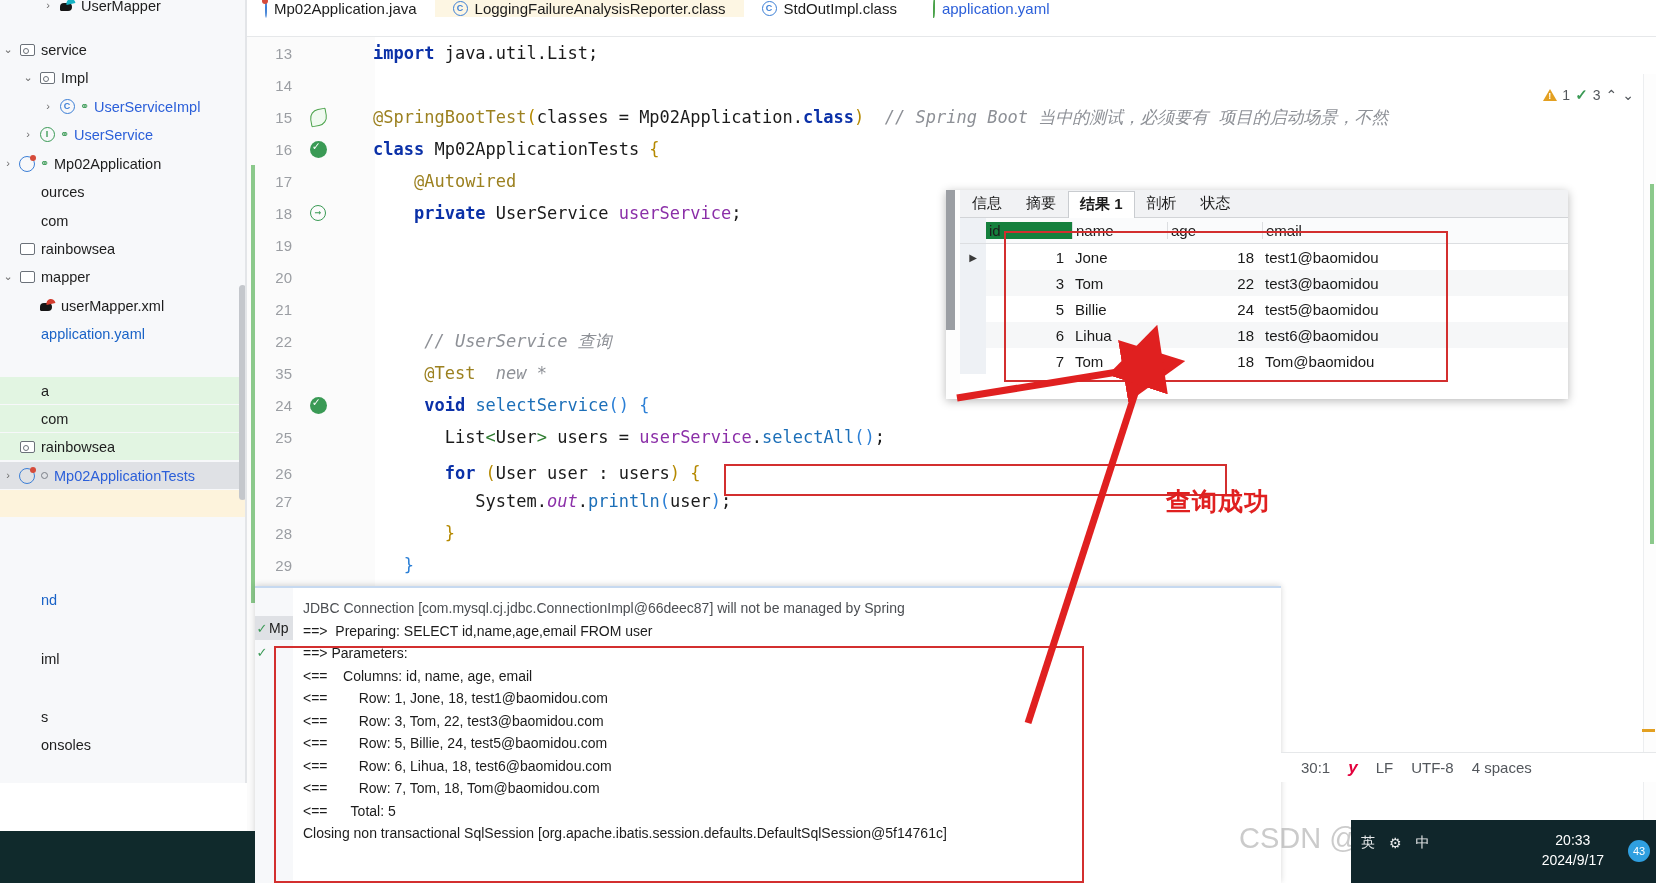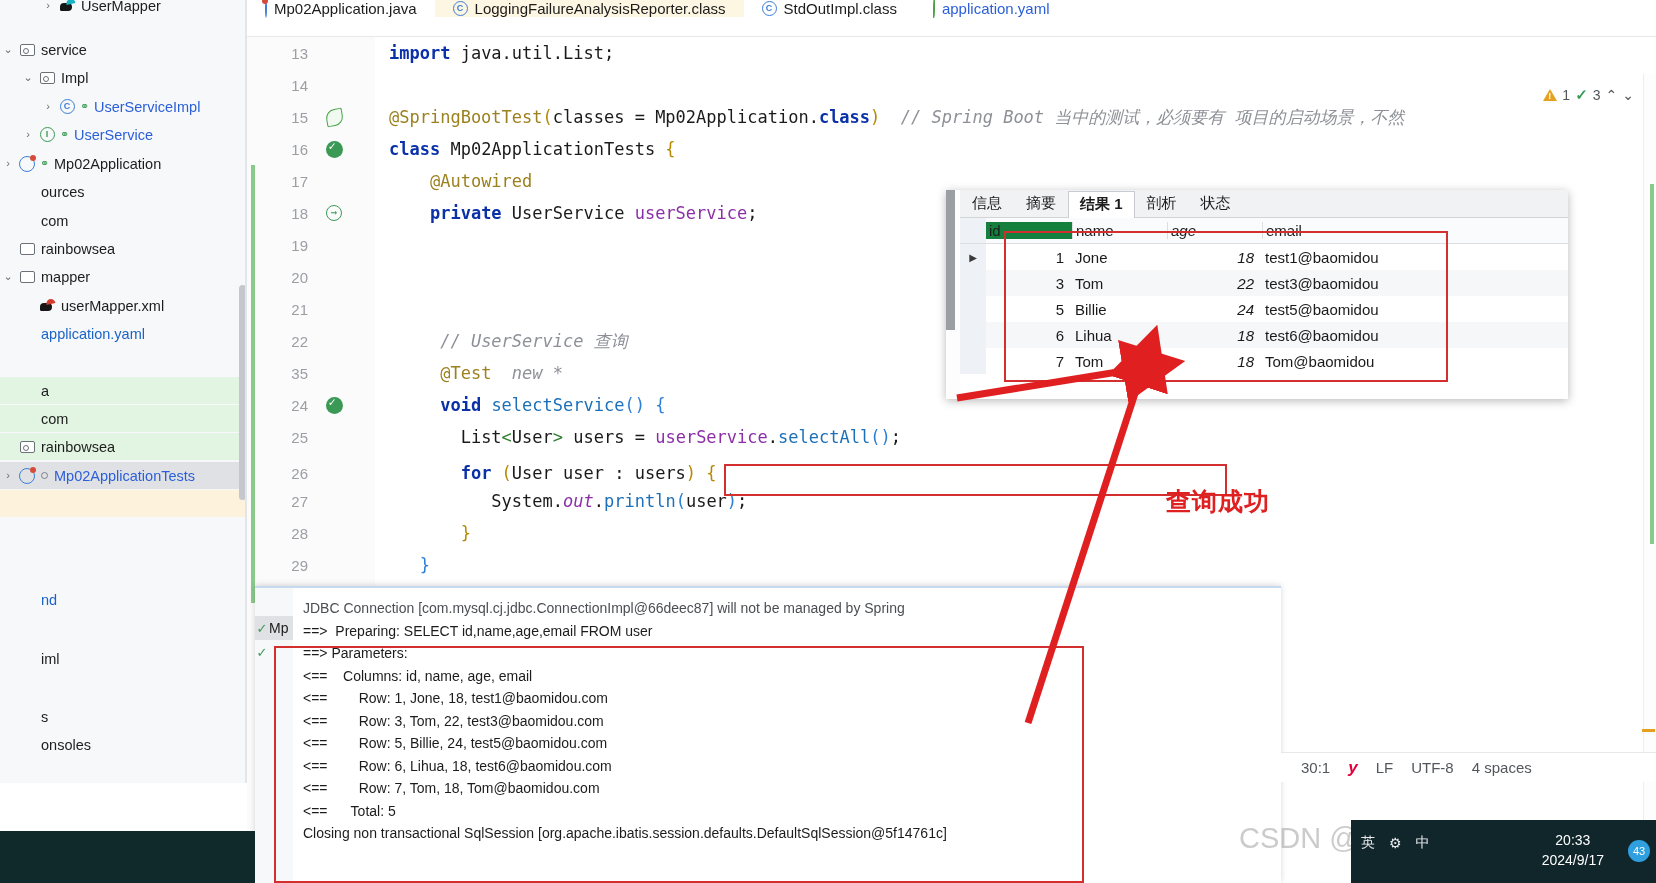--- a/index.html
+++ b/index.html
@@ -104,21 +104,21 @@
   #editor {
     position: absolute; left: 247px; top: 37px; right: 0; bottom: 0;
     background: #ffffff; overflow: hidden;
   }
   .gutter-strip {
     position: absolute; left: 0; top: 0; width: 128px; bottom: 0; background: #fbfbfb;
   }
   .codeline {
     position: absolute; left: 0; right: 0; height: 32px;
     font-family: "DejaVu Sans Mono", monospace; font-size: 17px;
-    display: flex; align-items: center; white-space: pre; margin-left: 16px;
+    display: flex; align-items: center; white-space: pre;
   }
   .lnum {
     width: 52px; flex: 0 0 52px; text-align: right; padding-right: 7px;
     color: #9b9ea3; font-family: "Liberation Sans", sans-serif; font-size: 15px;
   }
   .gmark { width: 38px; flex: 0 0 38px; display: flex; align-items: center; justify-content: center; }
   .ctext { padding-left: 36px; }
   .changebar {
     position: absolute; left: 4px; top: 128px; width: 4px; height: 438px; background: #8bc98b;
   }
@@ -192,21 +192,21 @@
   #db-table {
     position: absolute; left: 14px; top: 28px; right: 0; bottom: 0;
     background: #ffffff; overflow: hidden;
   }
   .dbrow { display: flex; height: 26px; align-items: center; font-size: 15px; }
   .dbhead { background: #fafbfc; border-bottom: 1px solid #dcdee1; color: #1c1c1c; }
   .dbrow.alt { background: #f6f7f8; }
   .dbc-mark { width: 26px; flex: 0 0 26px; text-align: center; color: #3a3a3a; font-size: 10px; background: #eef1f5; height: 100%; display: flex; align-items: center; justify-content: center; }
   .dbc-id { width: 86px; flex: 0 0 86px; text-align: right; padding-right: 8px; }
   .dbc-name { width: 95px; flex: 0 0 95px; padding-left: 3px; }
-  .dbc-age { width: 95px; flex: 0 0 95px; text-align: right; padding-right: 8px; font-style: italic; }
+  .dbc-age { width: 95px; flex: 0 0 95px; text-align: right; padding-right: 8px; }
   .dbc-email { flex: 1 1 auto; padding-left: 3px; overflow: hidden; white-space: nowrap; }
   .dbhead .dbc-id, .dbhead .dbc-age { text-align: left; padding-left: 3px; }
   .dbhead .dbc-id { background: #15803d; }
   .dbhead .dbc-name, .dbhead .dbc-age, .dbhead .dbc-email { border-left: 1px solid #dcdee1; }
   #dbbox {
     position: absolute; left: 1004px; top: 231px; width: 444px; height: 151px;
     border: 2px solid #d32f2f; pointer-events: none;
   }
 
   

